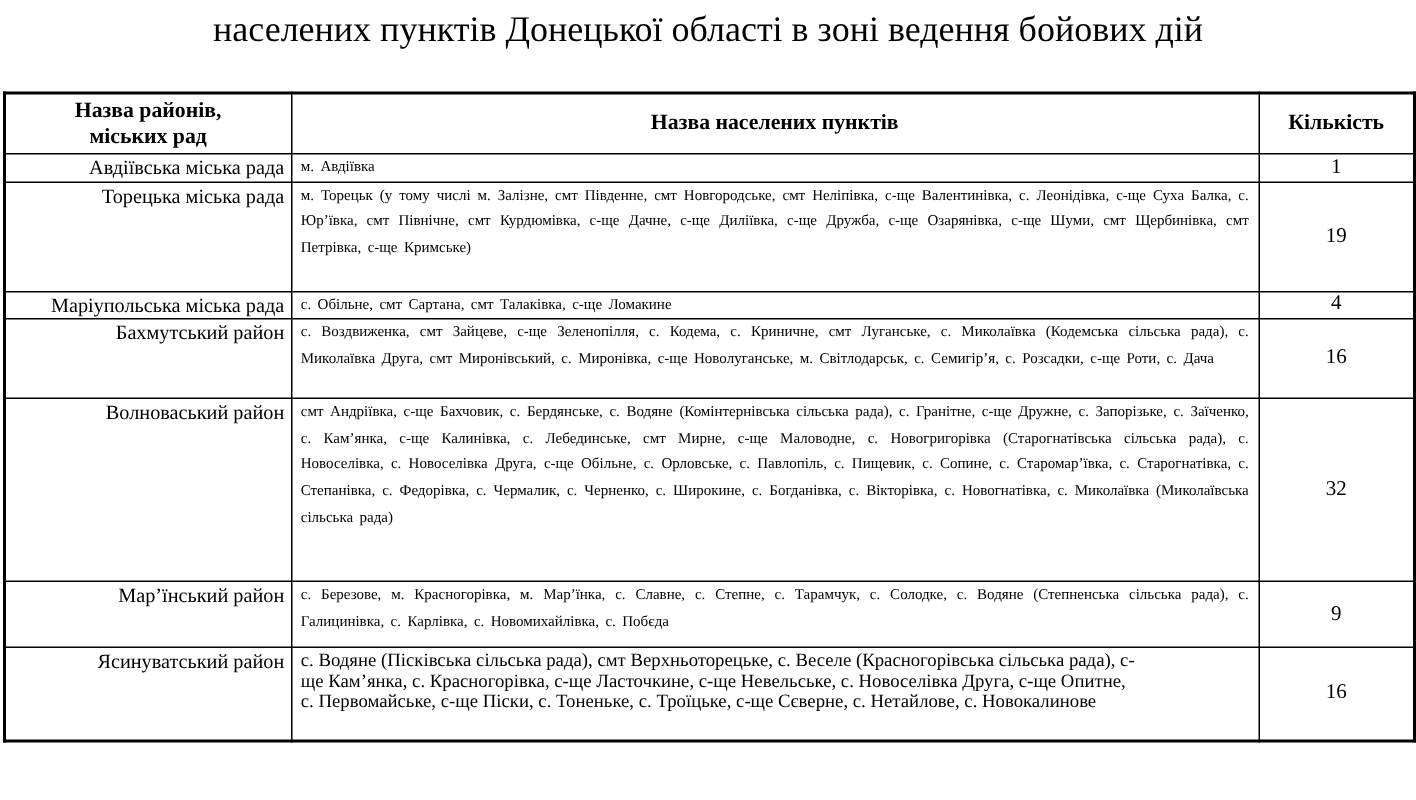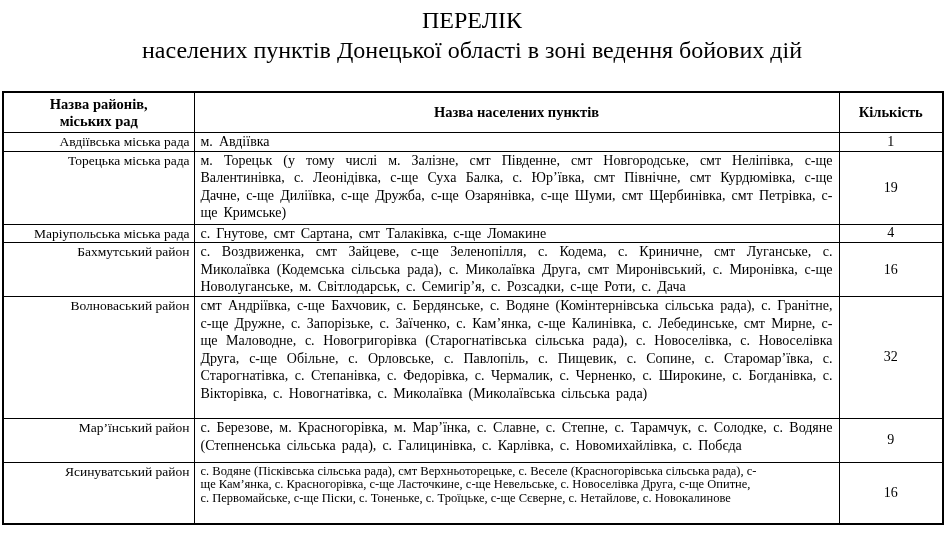--- a/index.html
+++ b/index.html
@@ -56,21 +56,21 @@
     line-height: 18px;
     padding: 0 2px;
   }
   td.district {
     font-size: 13.5px;
     line-height: 17.5px;
     padding: 0 4px 0 5px;
     text-align: right;
   }
   td.settlements {
-    font-size: 14px;
+    font-size: 10px;
     line-height: 17.6px;
     padding: 0 6px 0 6px;
     text-align: justify;
     word-spacing: 0.18em;
   }
   td.settlements.compact {
     font-size: 12.5px;
     line-height: 13.4px;
     text-align: left;
     word-spacing: normal;
@@ -90,21 +90,20 @@
   tr.row-5 { height: 122px; }
   tr.row-6 { height: 44px; padding-left: 22px; }
   tr.row-7 { height: 62px; }
 </style>
 </head>
 <body>
 
 <div class="page">
 
   <div class="doc-title">
-    <div>ПЕРЕЛІК</div>
     <div>населених пунктів Донецької області в зоні ведення бойових дій</div>
   </div>
 
   <table class="main-table">
     <colgroup>
       <col class="c1">
         <col class="c2">
         <col class="c3">
     </colgroup>
     <thead>
@@ -126,21 +125,21 @@
       </tr>
 
       <tr class="row-2">
         <td class="district">Торецька міська рада</td>
         <td class="settlements">м. Торецьк (у тому числі м. Залізне, смт Південне, смт Новгородське, смт Неліпівка, с-ще Валентинівка, с. Леонідівка, с-ще Суха Балка, с. Юр’ївка, смт Північне, смт Курдюмівка, с-ще Дачне, с-ще Диліївка, с-ще Дружба, с-ще Озарянівка, с-ще Шуми, смт Щербинівка, смт Петрівка, с-ще Кримське)</td>
         <td class="count">19</td>
       </tr>
 
       <tr class="row-3">
         <td class="district">Маріупольська міська рада</td>
-        <td class="settlements">с. Гнутове, смт Сартана, смт Талаківка, с-ще Ломакине</td>
+        <td class="settlements">с. Обільне, смт Сартана, смт Талаківка, с-ще Ломакине</td>
         <td class="count">4</td>
       </tr>
 
       <tr class="row-4">
         <td class="district">Бахмутський район</td>
         <td class="settlements">с. Воздвиженка, смт Зайцеве, с-ще Зеленопілля, с. Кодема, с. Криничне, смт Луганське, с. Миколаївка (Кодемська сільська рада), с. Миколаївка Друга, смт Миронівський, с. Миронівка, с-ще Новолуганське, м. Світлодарськ, с. Семигір’я, с. Розсадки, с-ще Роти, с. Дача</td>
         <td class="count">16</td>
       </tr>
 
       <tr class="row-5">

